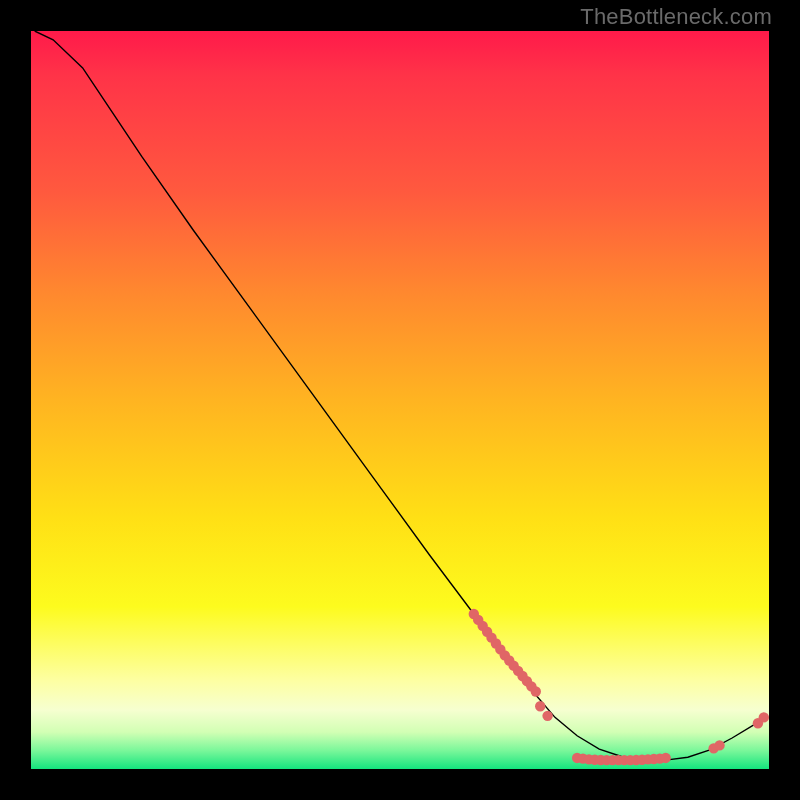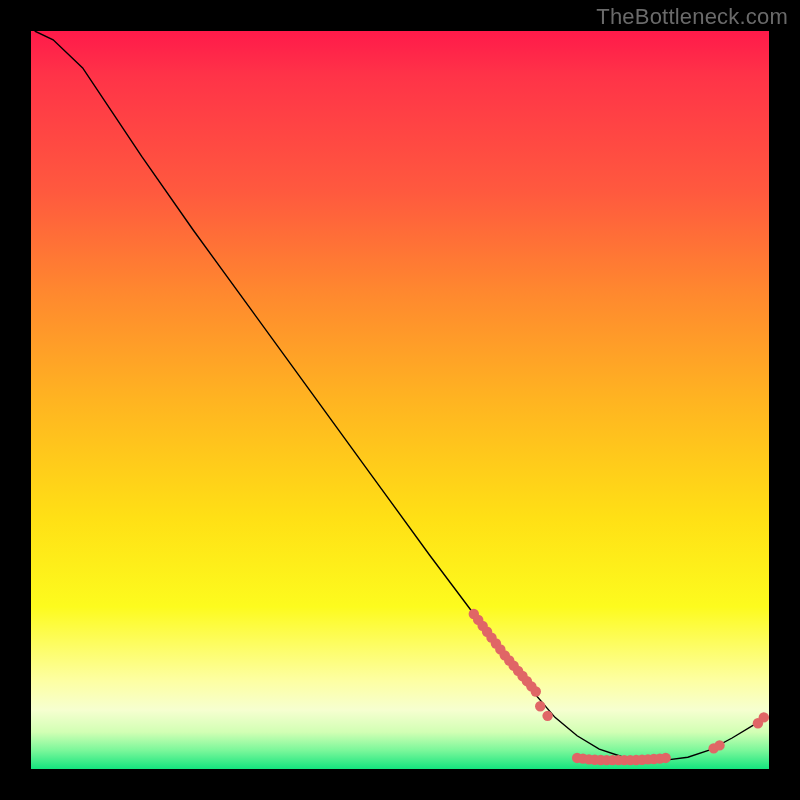--- a/index.html
+++ b/index.html
@@ -6,21 +6,21 @@
   body {
     width: 800px;
     height: 800px;
     background: #000;
     position: relative;
     font-family: Arial, sans-serif;
   }
   .watermark {
     position: absolute;
     top: 4px;
-    right: 12px;
+    right: 28px;
     color: #6a6a6a;
     font-size: 22px;
     font-weight: 500;
     z-index: 10;
     letter-spacing: 0.2px;
   }
   .plot-area {
     position: absolute;
     left: 31px;
     top: 31px;

